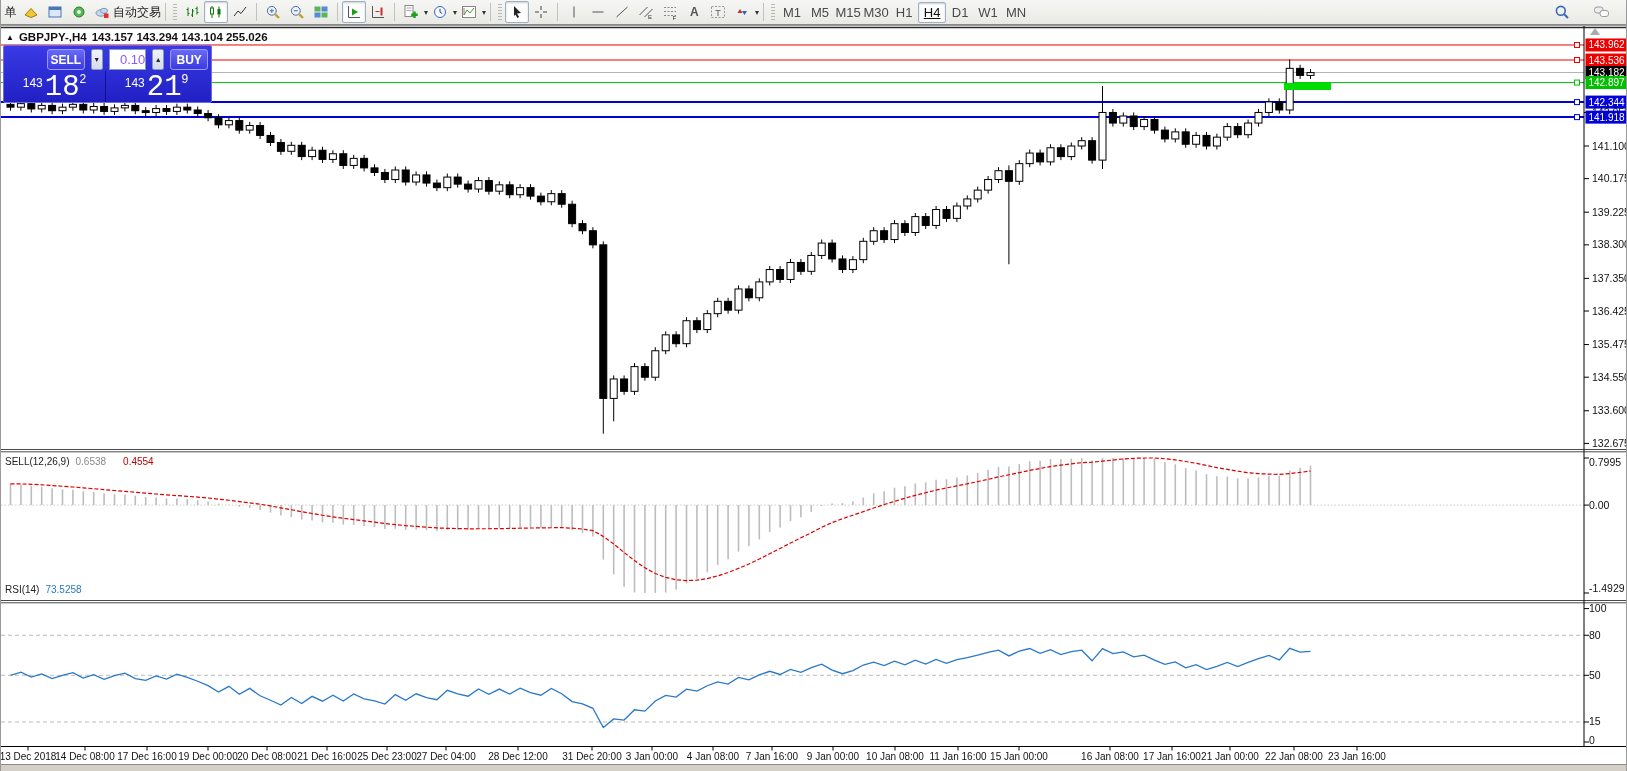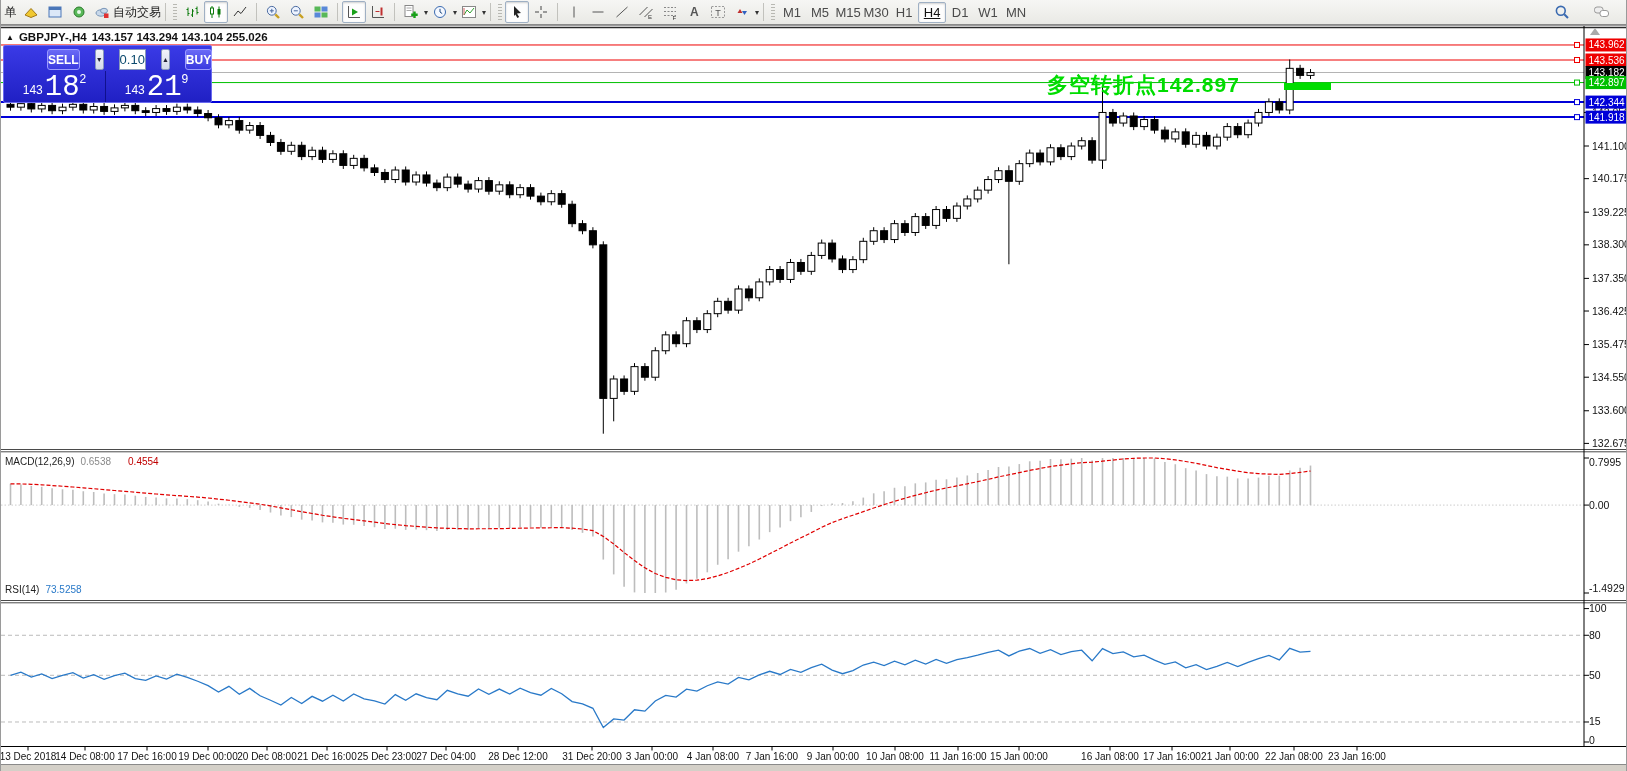--- a/index.html
+++ b/index.html
@@ -33,33 +33,33 @@
   #rsi-header{top:584px;}
   .ind-val-hist{color:#8a8a8a;margin-left:6px;margin-top:26px;}
   .ind-val-sig{color:#c00000;margin-left:17px;text-align:right;}
   .ind-val-rsi{color:#2979c8;margin-left:6px;}
   #annotation{position:absolute;left:1046px;top:71px;font-size:21px;font-weight:bold;
     letter-spacing:1px;white-space:nowrap;}
   
   #trade-panel{position:absolute;left:2px;top:45px;width:209px;height:58px;
     background:linear-gradient(180deg,#3a3ae6,#2020c4);border:1px solid #6a6af0;border-radius:2px;
     box-sizing:border-box;color:#fff;}
-  #tp-row1{display:flex;gap:15px;padding:3px 3px 0 3px;align-items:center;margin-left:40px;}
+  #tp-row1{display:flex;gap:6px;padding:3px 3px 0 3px;align-items:center;margin-left:40px;}
   .tp-btn{width:52px;height:21px;display:flex;align-items:center;justify-content:center;
     background:linear-gradient(180deg,#6a6af6,#3a3ae0);border:1px solid #9a9aff;border-radius:3px;
     font-size:12px;font-weight:bold;color:#fff;box-sizing:border-box;}
   .tp-step{width:16px;height:21px;display:flex;align-items:center;justify-content:center;
     background:linear-gradient(180deg,#f2f4fa,#d4daea);border:1px solid #8899bb;border-radius:2px;
     font-size:7px;color:#223;box-sizing:border-box;}
   #tp-volume{width:52px;height:21px;background:#fff;border:1px solid #8899bb;box-sizing:border-box;
-    font-size:13px;color:#0c4a6e;display:flex;align-items:center;justify-content:flex-end;padding-right:0;}
+    font-size:13px;color:#8b5cf6;display:flex;align-items:center;justify-content:flex-end;padding-right:0;}
   #tp-row2{display:flex;margin-top:1px;height:31px;}
   .tp-half{width:101px;display:flex;align-items:flex-end;justify-content:center;padding-bottom:1px;box-sizing:border-box;}
   .tp-div{width:1px;background:rgba(10,10,120,.75);}
-  .tp-pre{font-size:12px;padding-bottom:4px;margin-right:2px;}
+  .tp-pre{font-size:12px;padding-bottom:11px;margin-right:2px;}
   .tp-big{font-size:29px;line-height:26px;font-family:Liberation Mono, monospace;}
   .tp-sup{font-size:12px;align-self:flex-start;margin-top:1px;}
   #footer{position:absolute;left:0;bottom:0;width:1627px;height:7px;background:#d4d0c8;border-top:1px solid #8a8a8a;box-sizing:border-box;}
 </style>
 </head>
 <body>
 
 <div id="app">
 
   <div id="toolbar">
@@ -805,22 +805,21 @@
       <div class="tp-div"></div>
       <div class="tp-half">
         <span class="tp-pre">143</span>
         <span class="tp-big">21</span>
         <span class="tp-sup">9</span>
       </div>
     </div>
   </div>
 
   <div class="ind-header" id="macd-header">
-    <span>MACD(12,26,9)</span><span class="ind-val-hist">0.6538</span><span class="ind-val-sig">0.4554</span>
+    <span>SELL(12,26,9)</span><span class="ind-val-hist">0.6538</span><span class="ind-val-sig">0.4554</span>
   </div>
   <div class="ind-header" id="rsi-header">
     <span>RSI(14)</span><span class="ind-val-rsi">73.5258</span>
   </div>
 
-  <div id="annotation" style="color: rgb(0, 221, 0);">多空转折点142.897</div>
 
   <div id="footer"></div>
 </div>
 
 </body></html>

